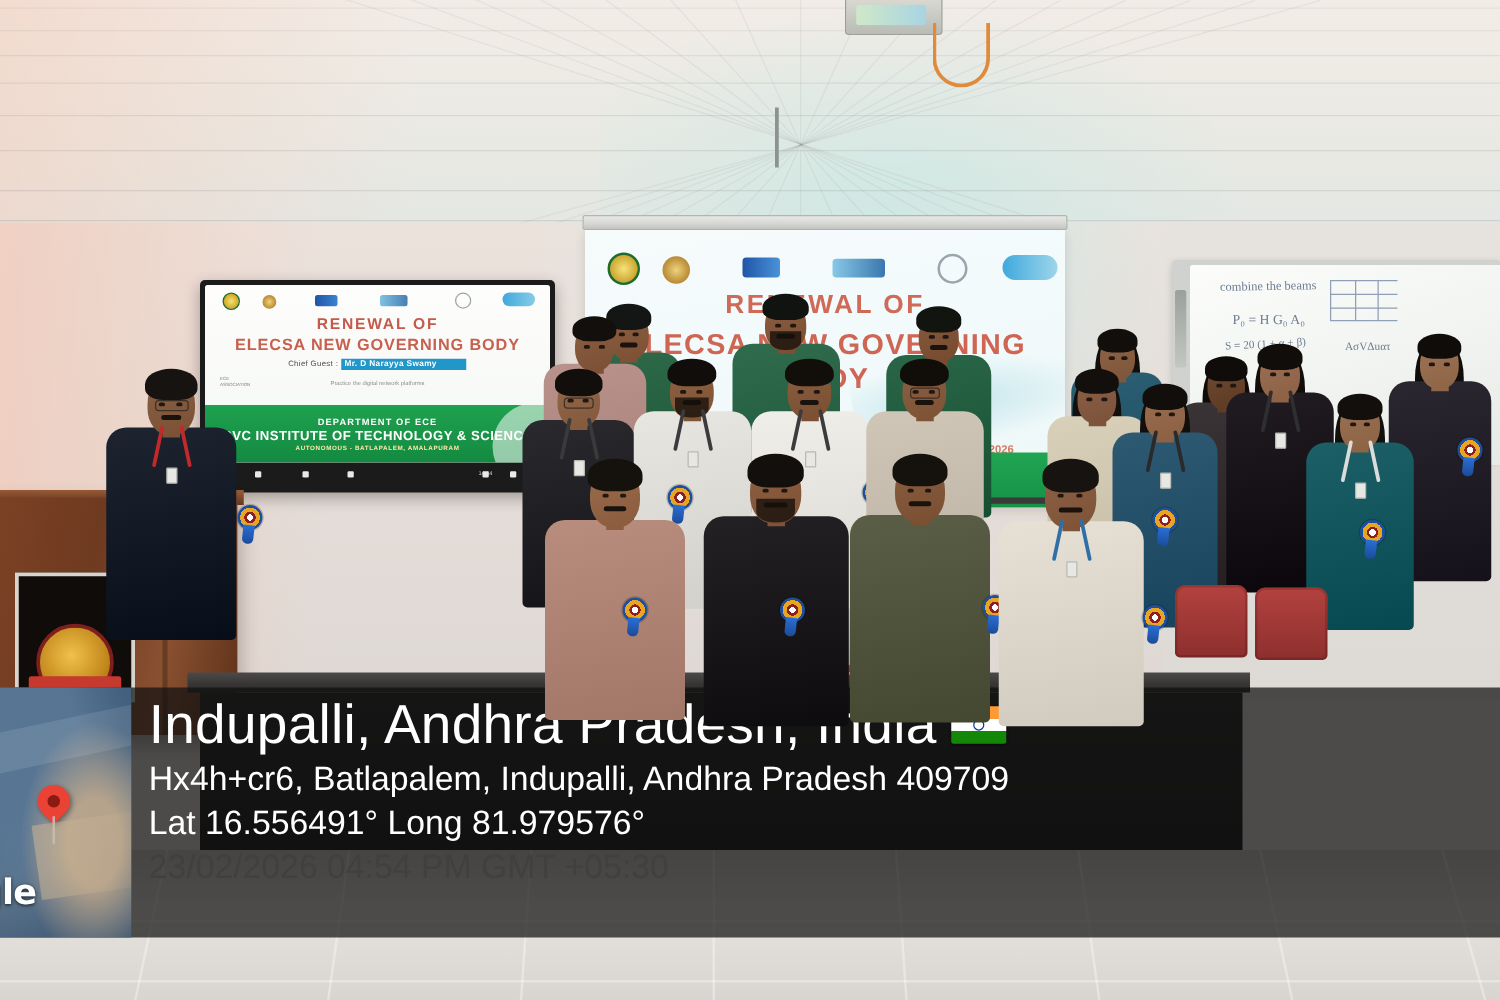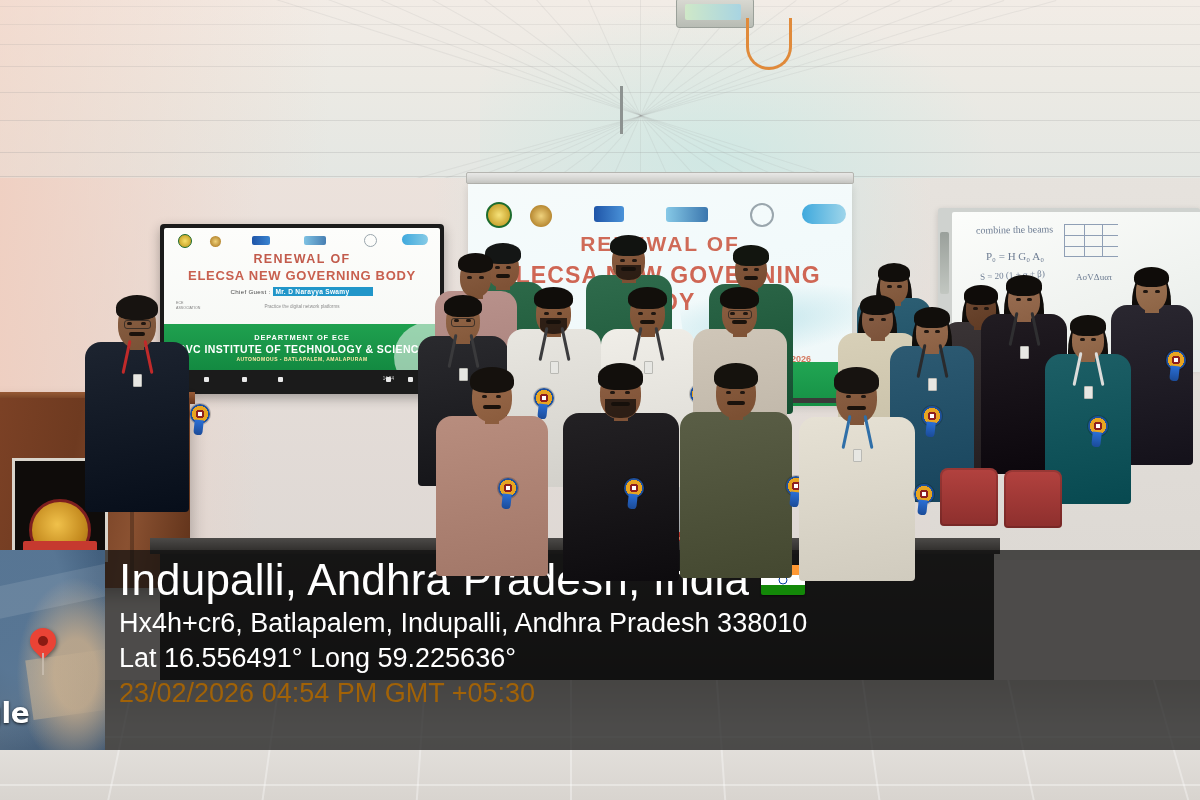--- a/index.html
+++ b/index.html
@@ -371,21 +371,21 @@
   }
   .flag i{
     position:absolute; left:50%; top:50%; transform:translate(-50%,-50%);
     width:9px; height:9px; border-radius:50%;
     border:1.6px solid #053b9c;
   }
   .ov-line2{
     font-size:27px; color:#fff; line-height:1.3; white-space:nowrap; margin-top:2px;
   }
   .ov-line3{ font-size:27px; color:#fff; line-height:1.3; white-space:nowrap; }
-  .ov-line4{ font-size:27px; color:#a16207; line-height:1.3; white-space:nowrap; }
+  .ov-line4{ font-size:27px; color:#404040; line-height:1.3; white-space:nowrap; }
 
   .gps-logo-wrap{
     position:absolute; right:0; bottom:252px;
     display:flex; align-items:center; gap:9px;
     background:rgba(16,16,16,.72);
     padding:6px 0 6px 10px; border-radius:3px 0 0 3px;
     overflow:hidden; max-width:112px;
   }
   .gps-icon{
     width:26px; height:26px; flex:0 0 26px; border-radius:3px;
@@ -800,19 +800,19 @@
       <div class="pin-stem"></div>
       <div class="gwm">gle</div>
     </div>
     <div class="ov-text">
       <div class="ov-line1">
         <span>Indupalli, Andhra Pradesh, India</span>
         <span class="flag">
             <i></i>
           </span>
       </div>
-      <div class="ov-line2">Hx4h+cr6, Batlapalem, Indupalli, Andhra Pradesh 338010</div>
-      <div class="ov-line3">Lat 16.556491° Long 59.225636°</div>
+      <div class="ov-line2">Hx4h+cr6, Batlapalem, Indupalli, Andhra Pradesh 409709</div>
+      <div class="ov-line3">Lat 16.556491° Long 81.979576°</div>
       <div class="ov-line4">23/02/2026 04:54 PM GMT +05:30</div>
     </div>
   </div>
 
 </div>
 
 </body></html>

